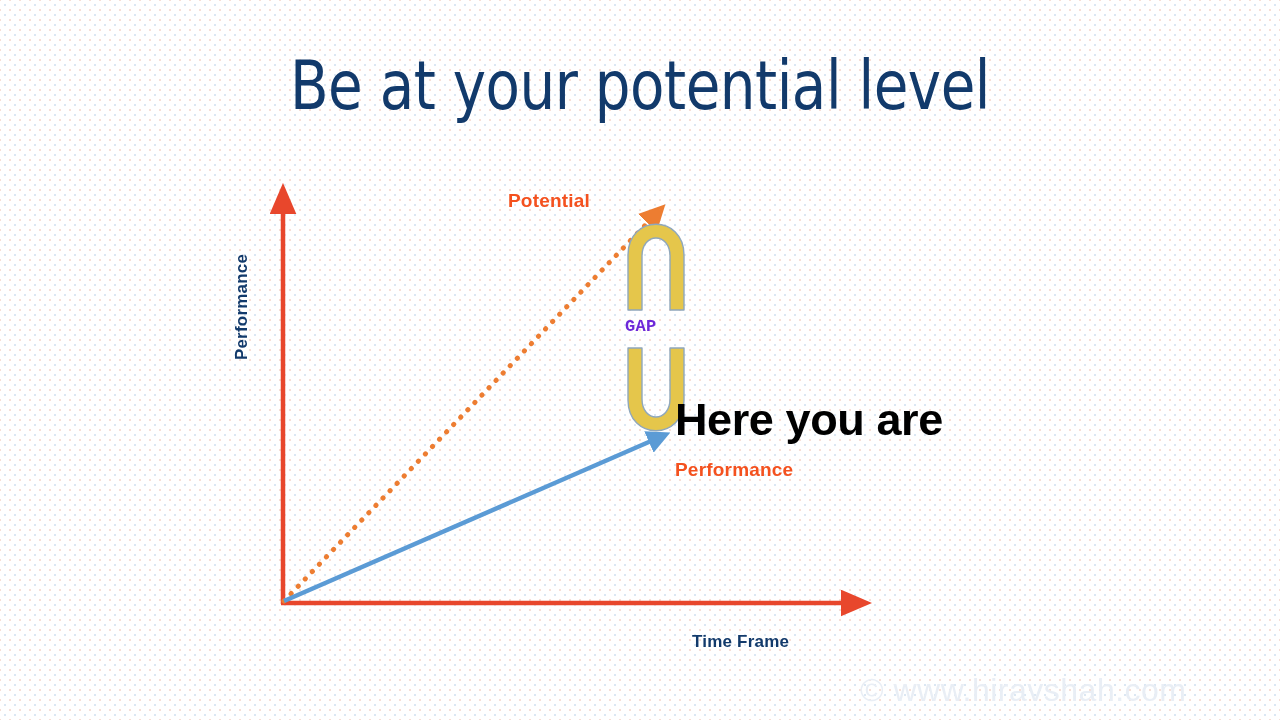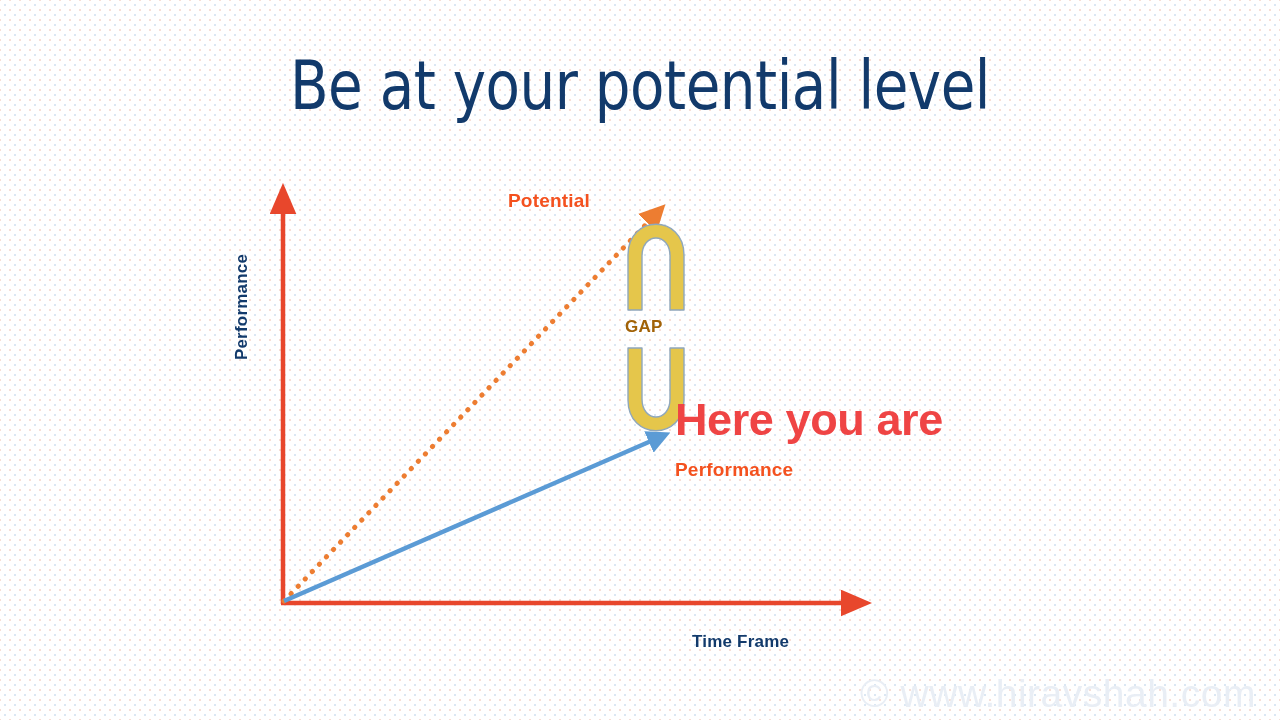--- a/index.html
+++ b/index.html
@@ -82,39 +82,40 @@
     top: 459px;
     font-size: 19px;
     color: #F4511E;
     letter-spacing: 0.2px;
   }
 
   #label-gap {
     left: 625px;
     top: 317px;
     font-size: 17px;
-    color: #a16207;
+    color: #6d28d9;
     letter-spacing: 0.3px;
+    font-family: Liberation Mono, monospace;
   }
 
   #label-here-could {
     left: 675px;
     top: 194px;
     font-size: 45px;
     line-height: 56px;
     color: #123A6B;
     letter-spacing: -0.4px;
   }
 
   #label-here-are {
     left: 675px;
     top: 392px;
     font-size: 45px;
     line-height: 56px;
-    color: #ef4444;
+    color: #000000;
     letter-spacing: -0.4px;
   }
 
   #axis-label-y {
     left: 189px;
     top: 297px;
     font-size: 17px;
     color: #123A6B;
     transform: rotate(-90deg);
     transform-origin: center center;
@@ -126,21 +127,21 @@
     top: 632px;
     font-size: 17px;
     color: #123A6B;
     letter-spacing: 0.2px;
   }
 
   #watermark {
     position: absolute;
     left: 860px;
     top: 672px;
-    font-size: 39px;
+    font-size: 32px;
     font-weight: 400;
     color: #e9eef5;
     letter-spacing: 0.5px;
     white-space: nowrap;
     user-select: none;
   }
 </style>
 </head>
 <body>
 

